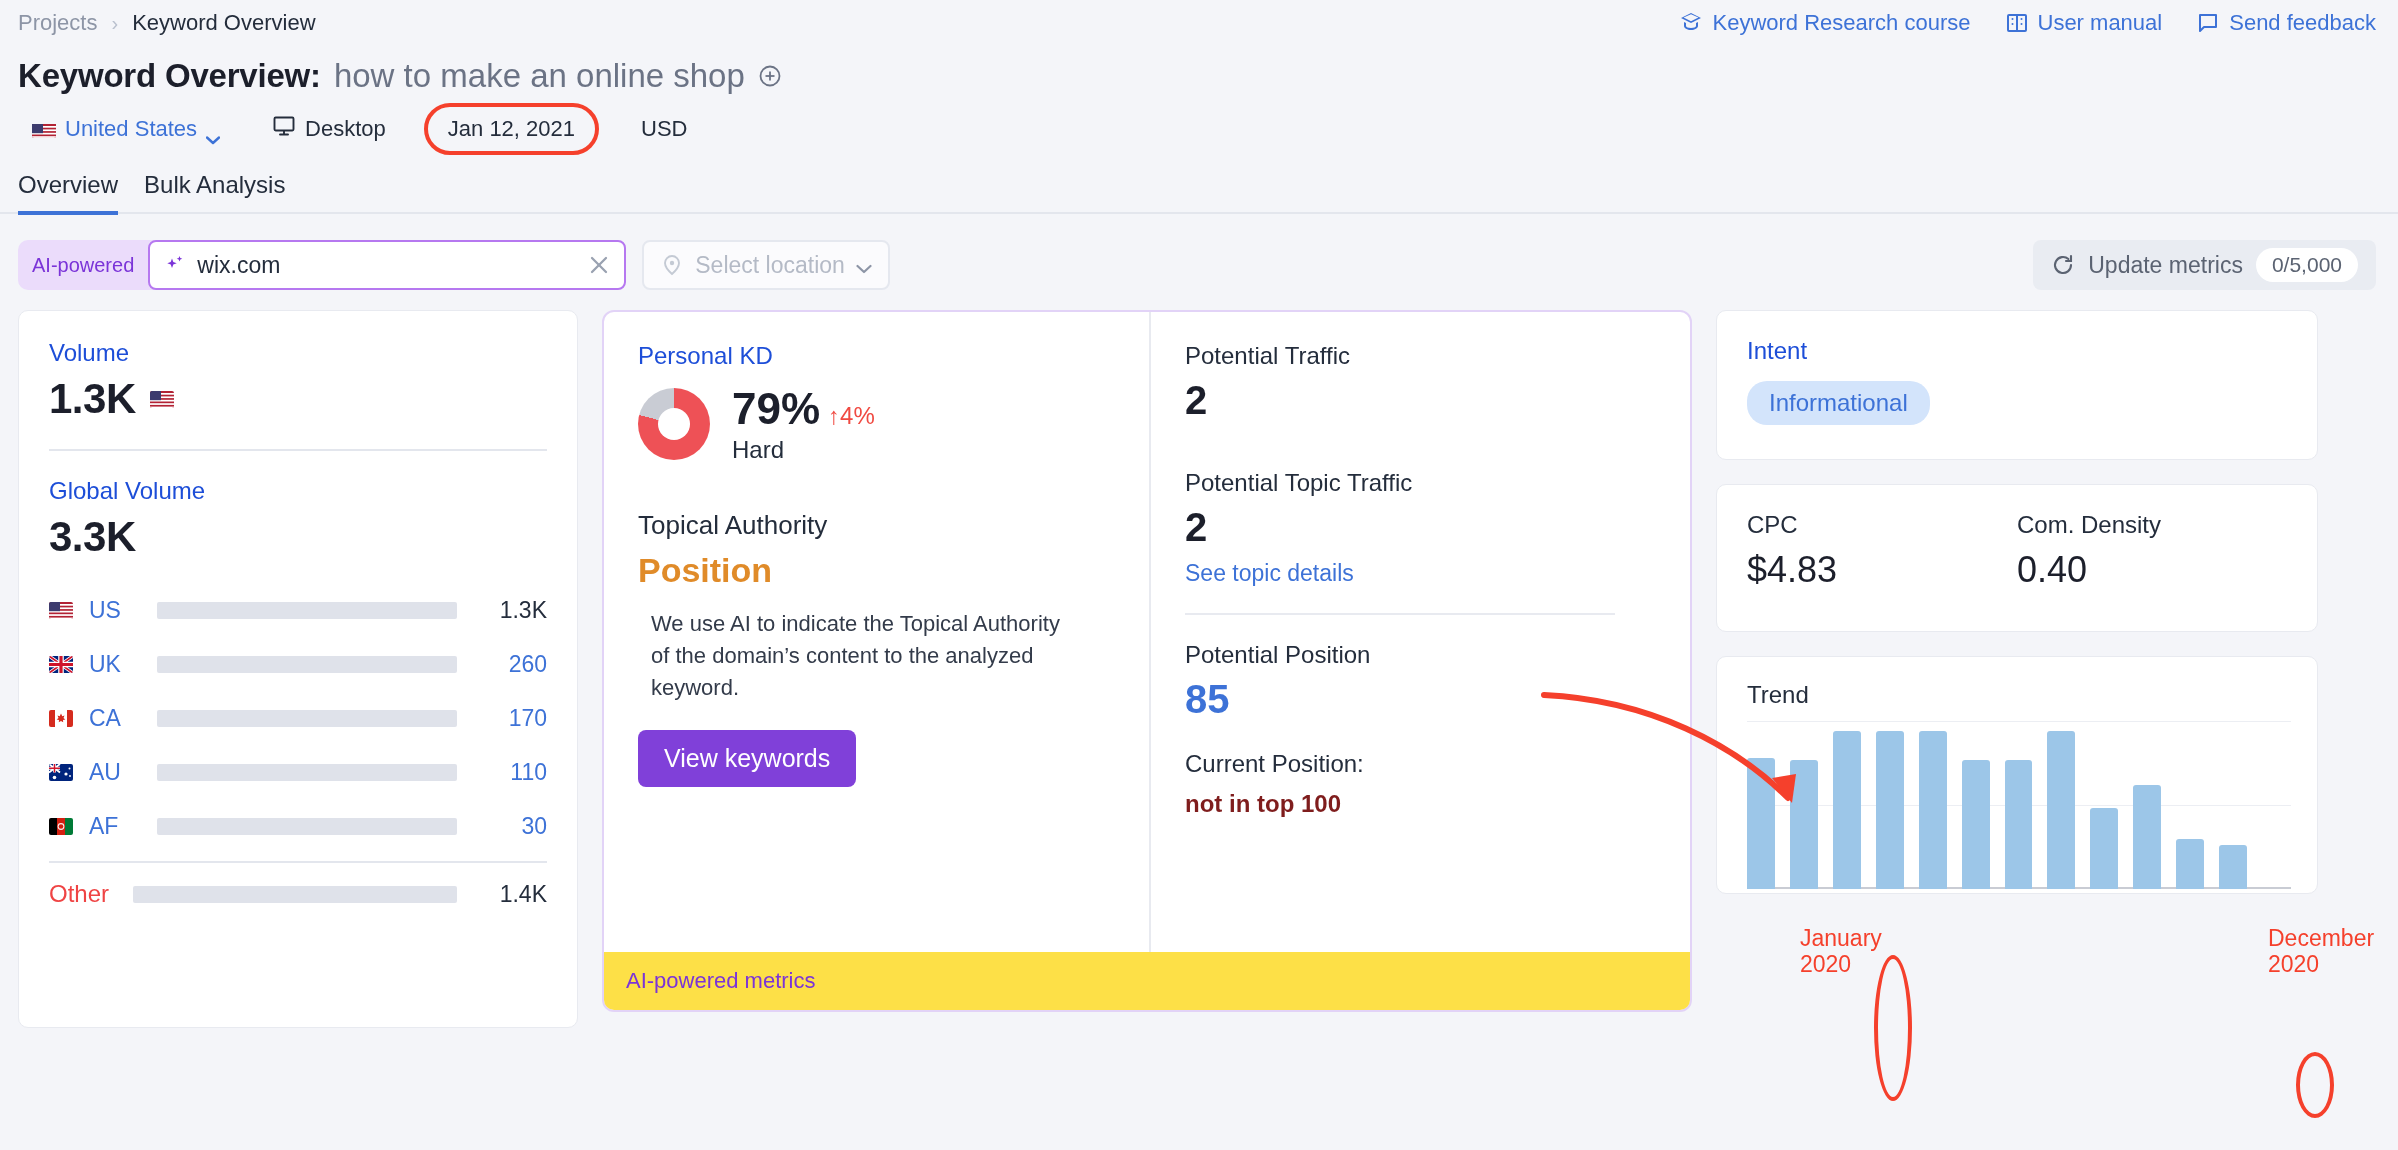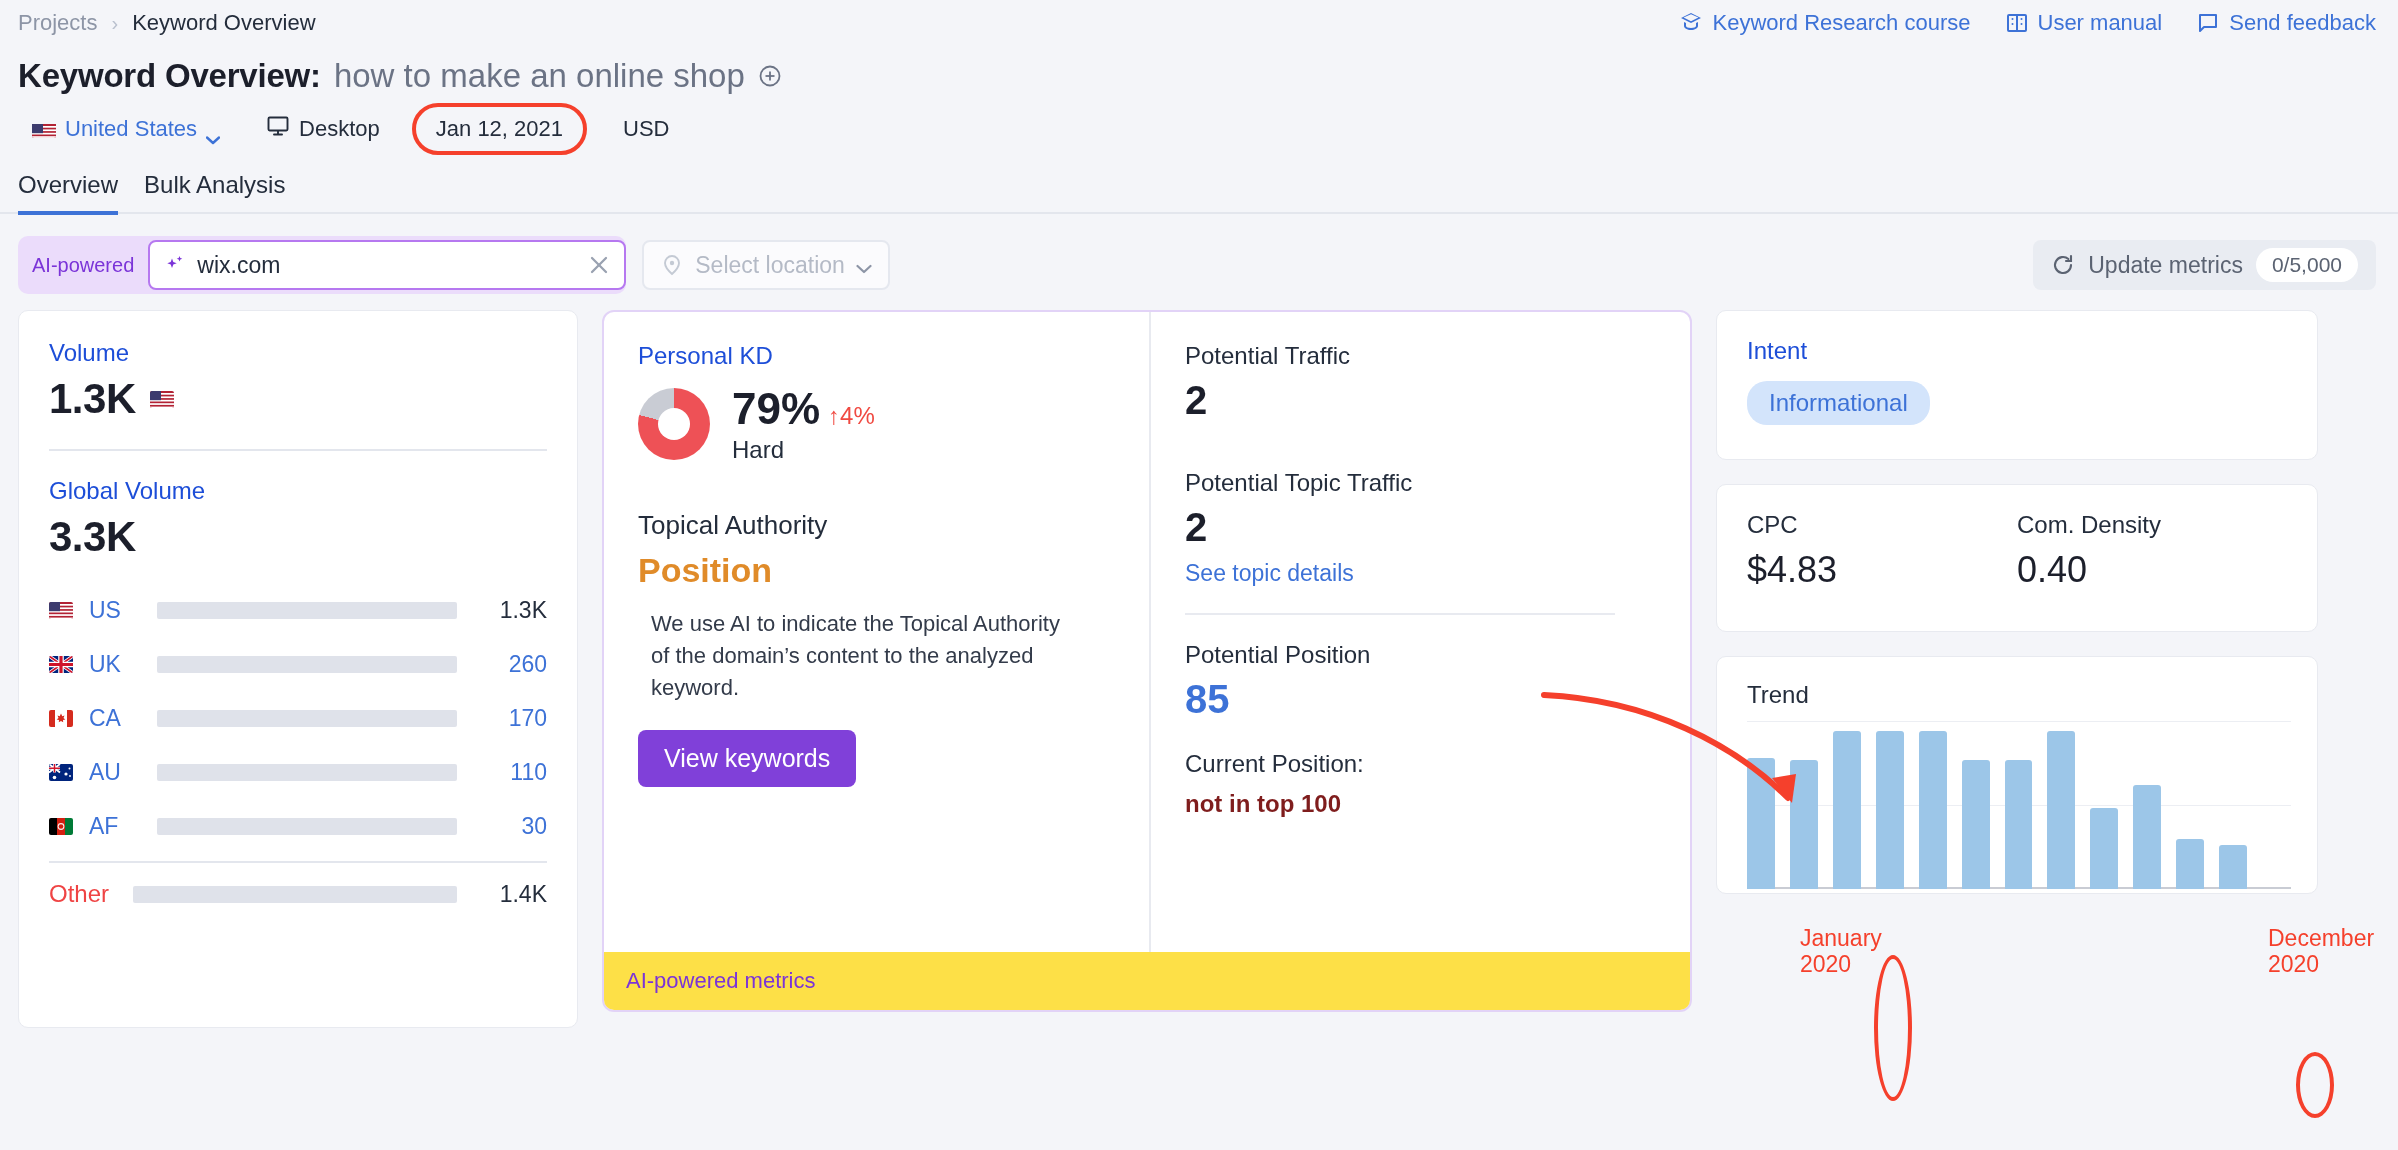--- a/index.html
+++ b/index.html
@@ -36,21 +36,21 @@
     padding: 8px 0 0 18px;
     height: 52px;
   }
   .title-main { font-size: 33px; font-weight: bold; color: #1c1f2b; letter-spacing:-0.2px;}
   .title-kw { font-size: 33px; color: #6b7385; }
   .plus-icon { width: 24px; height: 24px; color:#6b7385; }
 
   
   .meta-row {
     display: flex; align-items: center;
-    padding-left: 14px; gap: 10px;
+    padding-left: 14px; gap: 16px;
     height: 62px;
   }
   .meta-item { display: flex; align-items: center; gap: 9px; font-size: 22px; padding: 0 18px; }
   .meta-country { color: #3d72d7; cursor: pointer; }
   .flag {
     display:inline-block; width: 24px; height: 17px; border-radius:2px;
     overflow:hidden; position:relative; flex:none; vertical-align:middle;
   }
   .chev { width:14px; height:9px; }
   .meta-desktop { color:#242d3c; }
@@ -75,21 +75,21 @@
   .tab.inactive { color:#242d3c; }
 
   
   .search-row {
     display: flex; align-items: center; gap: 16px;
     padding: 24px 22px 0 18px;
     height: 78px;
   }
   .ai-wrap {
     display:flex; align-items:center;
-    background:#ebdcfb; border-radius:10px; height:58px; padding-left:14px;
+    background:#ebdcfb; border-radius:10px; height:50px; padding-left:14px;
   }
   .ai-label { font-size:20px; color:#7b34d8; padding-right:14px; }
   .ai-input {
     display:flex; align-items:center; gap:11px;
     background:#fff; border:2px solid #b678f0; border-radius:8px;
     height:50px; width:478px; padding:0 14px;
   }
   .sparkle { width:22px; height:22px; color:#7b34d8; flex:none;}
   .ai-value { font-size:23px; color:#242d3c; flex:1; }
   .clear-x { width:22px; height:22px; color:#9aa2b1; cursor:pointer; }

